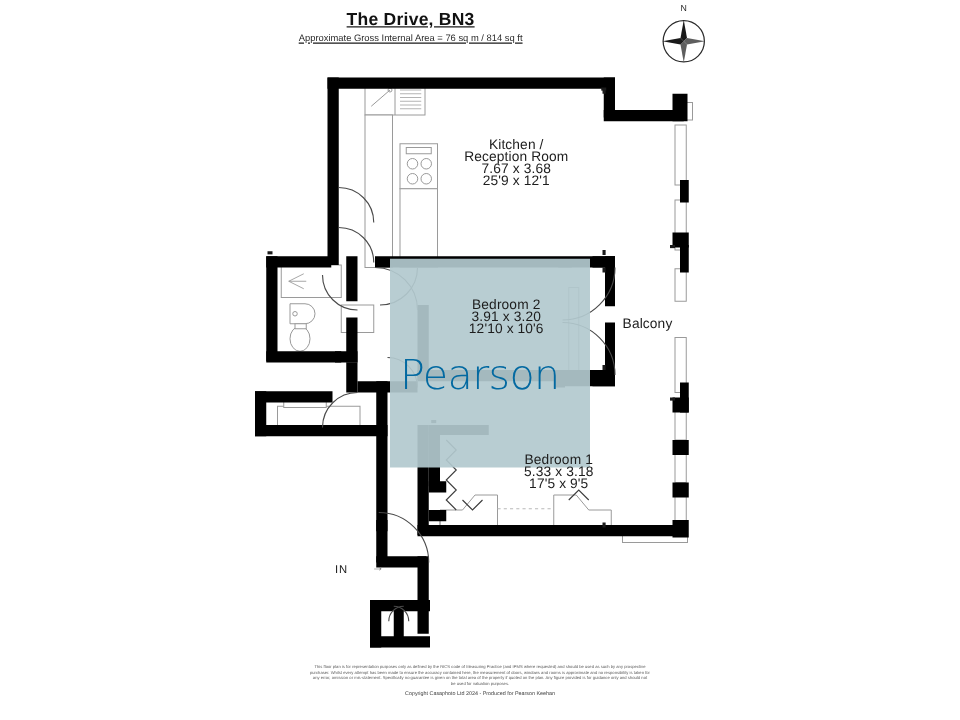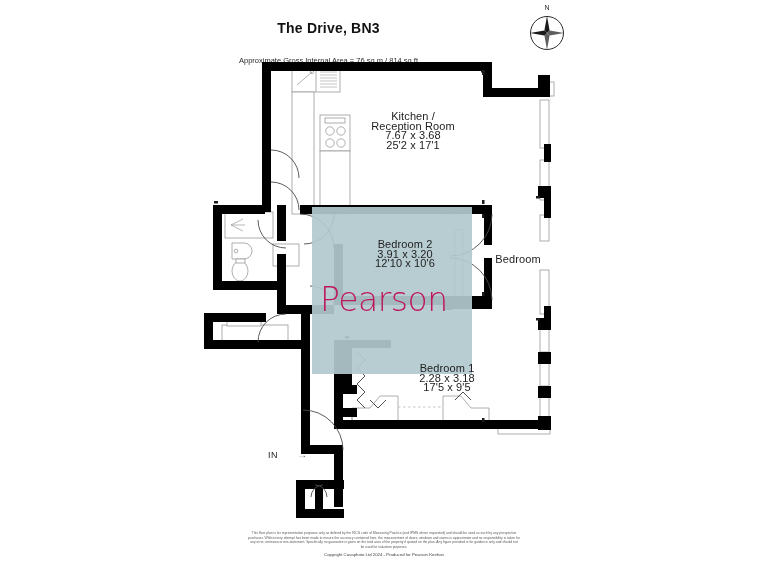--- a/index.html
+++ b/index.html
@@ -17,34 +17,35 @@
     -webkit-font-smoothing: antialiased;
   }
 
   
   .header {
     position: absolute;
     left: 0;
     top: 0;
     width: 657px;
     text-align: center;
-    padding-top: 20px;
+    padding-top: 7px;
+    text-decoration: underline;
   }
   .title {
     font-size: 14px;
     font-weight: bold;
     letter-spacing: 0.2px;
     line-height: 16px;
     color: #121212;
   }
   .subtitle {
     font-size: 7.5px;
     line-height: 11px;
     color: #2a2a2a;
-    margin-top: 19px;
+    margin-top: 2px;
     text-align: center;
   }
 
   
   .compass {
     position: absolute;
     left: 524px;
     top: 4px;
     width: 46px;
     height: 52px;
@@ -113,21 +114,21 @@
     width: 160px;
     height: 167px;
     background: #b2c9ce;
     opacity: 0.92;
   }
   .watermark-text {
     position: absolute;
     left: 320px;
     top: 283px;
     width: 180px;
-    color: #be185d;
+    color: #0369a1;
     font-size: 33px;
     line-height: 33px;
     font-weight: 300;
     letter-spacing: -0.5px;
     font-family: "DejaVu Sans", sans-serif;
     pointer-events: none;
   }
   .watermark-text span { display: block; }
 
   
@@ -328,37 +329,37 @@
 
 <div class="watermark-block"></div>
 <div class="watermark-text">
   <span>Pearson</span>
 </div>
 
 <div class="room-label" id="label-kitchen">
   <span class="rl-name">Kitchen /</span>
   <span class="rl-name">Reception Room</span>
   <span class="rl-m">7.67 x 3.68</span>
-  <span class="rl-ft">25'2 x 17'1</span>
+  <span class="rl-ft">25'9 x 12'1</span>
 </div>
 
 <div class="room-label" id="label-bedroom2">
   <span class="rl-name">Bedroom 2</span>
   <span class="rl-m">3.91 x 3.20</span>
   <span class="rl-ft">12'10 x 10'6</span>
 </div>
 
 <div class="room-label" id="label-bedroom1">
   <span class="rl-name">Bedroom 1</span>
-  <span class="rl-m">2.28 x 3.18</span>
+  <span class="rl-m">5.33 x 3.18</span>
   <span class="rl-ft">17'5 x 9'5</span>
 </div>
 
 <div class="room-label" id="label-balcony">
-  <span class="rl-name">Bedroom</span>
+  <span class="rl-name">Balcony</span>
 </div>
 
 <div class="entrance">
   <span>IN</span>
   <span class="arrow">→</span>
 </div>
 
 <div class="footer">
   <div class="disc-line">This floor plan is for representation purposes only as defined by the RICS code of Measuring Practice (and IPMS where requested) and should be used as such by any prospective</div>
   <div class="disc-line">purchaser. Whilst every attempt has been made to ensure the accuracy contained here, the measurement of doors, windows and rooms is approximate and no responsibility is taken for</div>

